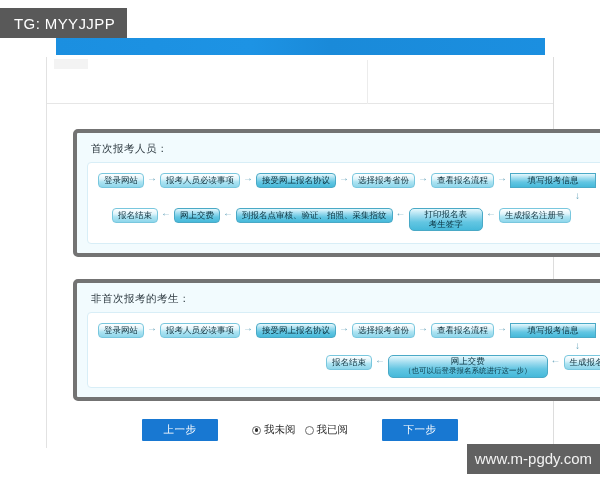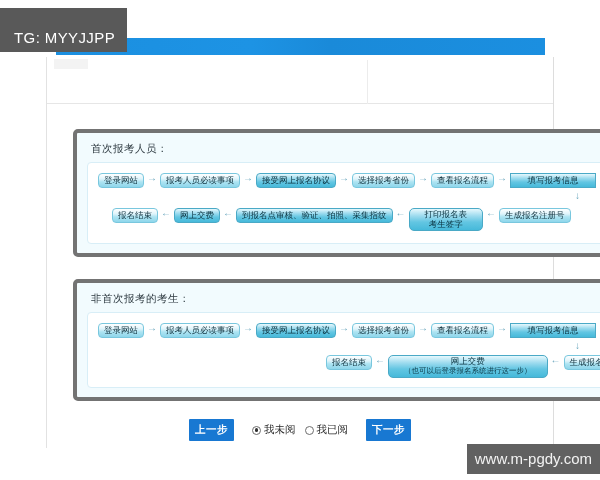--- a/index.html
+++ b/index.html
@@ -18,21 +18,21 @@
   
   .tg-badge {
     position: absolute;
     left: 0px;
     top: 8px;
     background: #595959;
     color: #ffffff;
     font-size: 15px;
     line-height: 28px;
     height: 28px;
-    padding: 16px 12px 0 14px;
+    padding: 2px 12px 0 14px;
     letter-spacing: 0.4px;
     z-index: 30;
     white-space: nowrap;
   }
 
   
   .watermark {
     position: absolute;
     right: 0px;
     bottom: 6px;
@@ -215,37 +215,36 @@
     left: 0;
     top: 358px;
     width: 100%;
     height: 30px;
     display: flex;
     align-items: center;
     justify-content: center;
     gap: 0px;
   }
   .btn {
-    width: 45px;
+    width: 76px;
     height: 22px;
     background: #1878d2;
     color: #ffffff;
     border: none;
     font-size: 10.5px;
     font-family: inherit;
     letter-spacing: 0.5px;
     cursor: pointer;
     border-radius: 1px;
-    font-weight: bold;
   }
   .radio-group {
     display: flex;
     align-items: flex-end;
     gap: 9px;
-    margin: 0 18px;
+    margin: 0 34px;
     font-size: 10.5px;
     color: #2b2b2b;
   }
   .radio-opt {
     display: inline-flex;
     align-items: center;
     gap: 3px;
     cursor: pointer;
     white-space: nowrap;
   }

